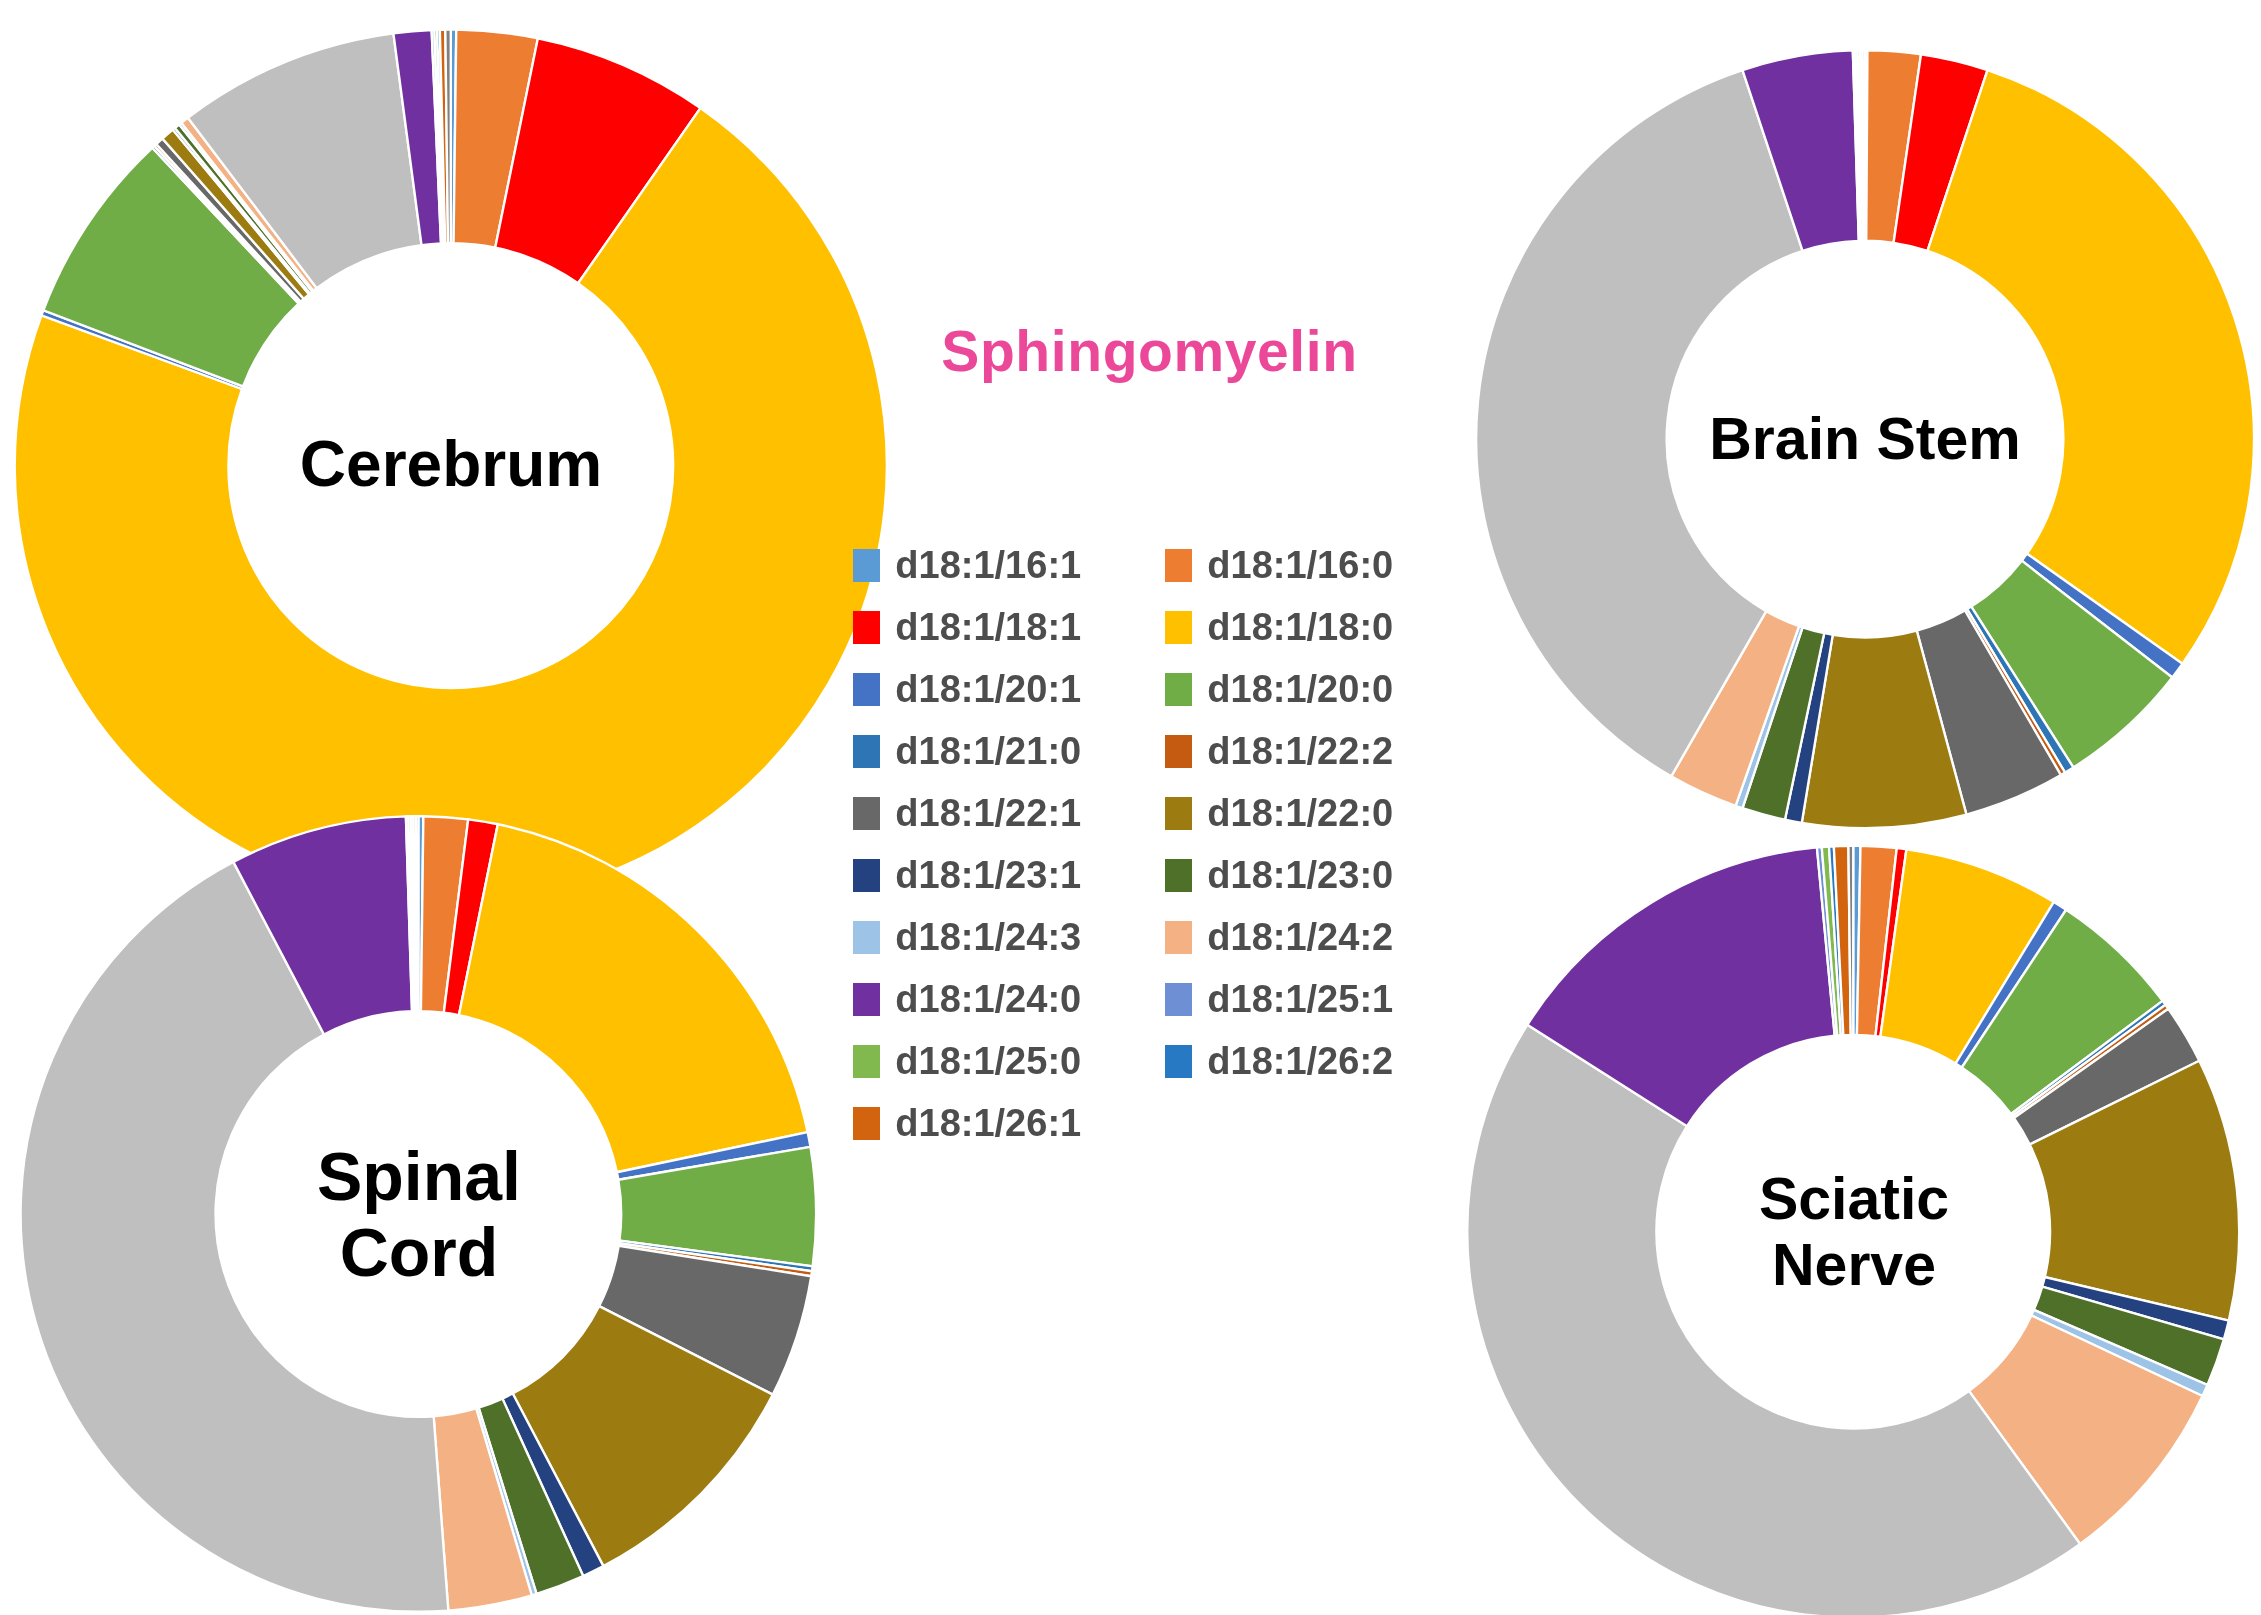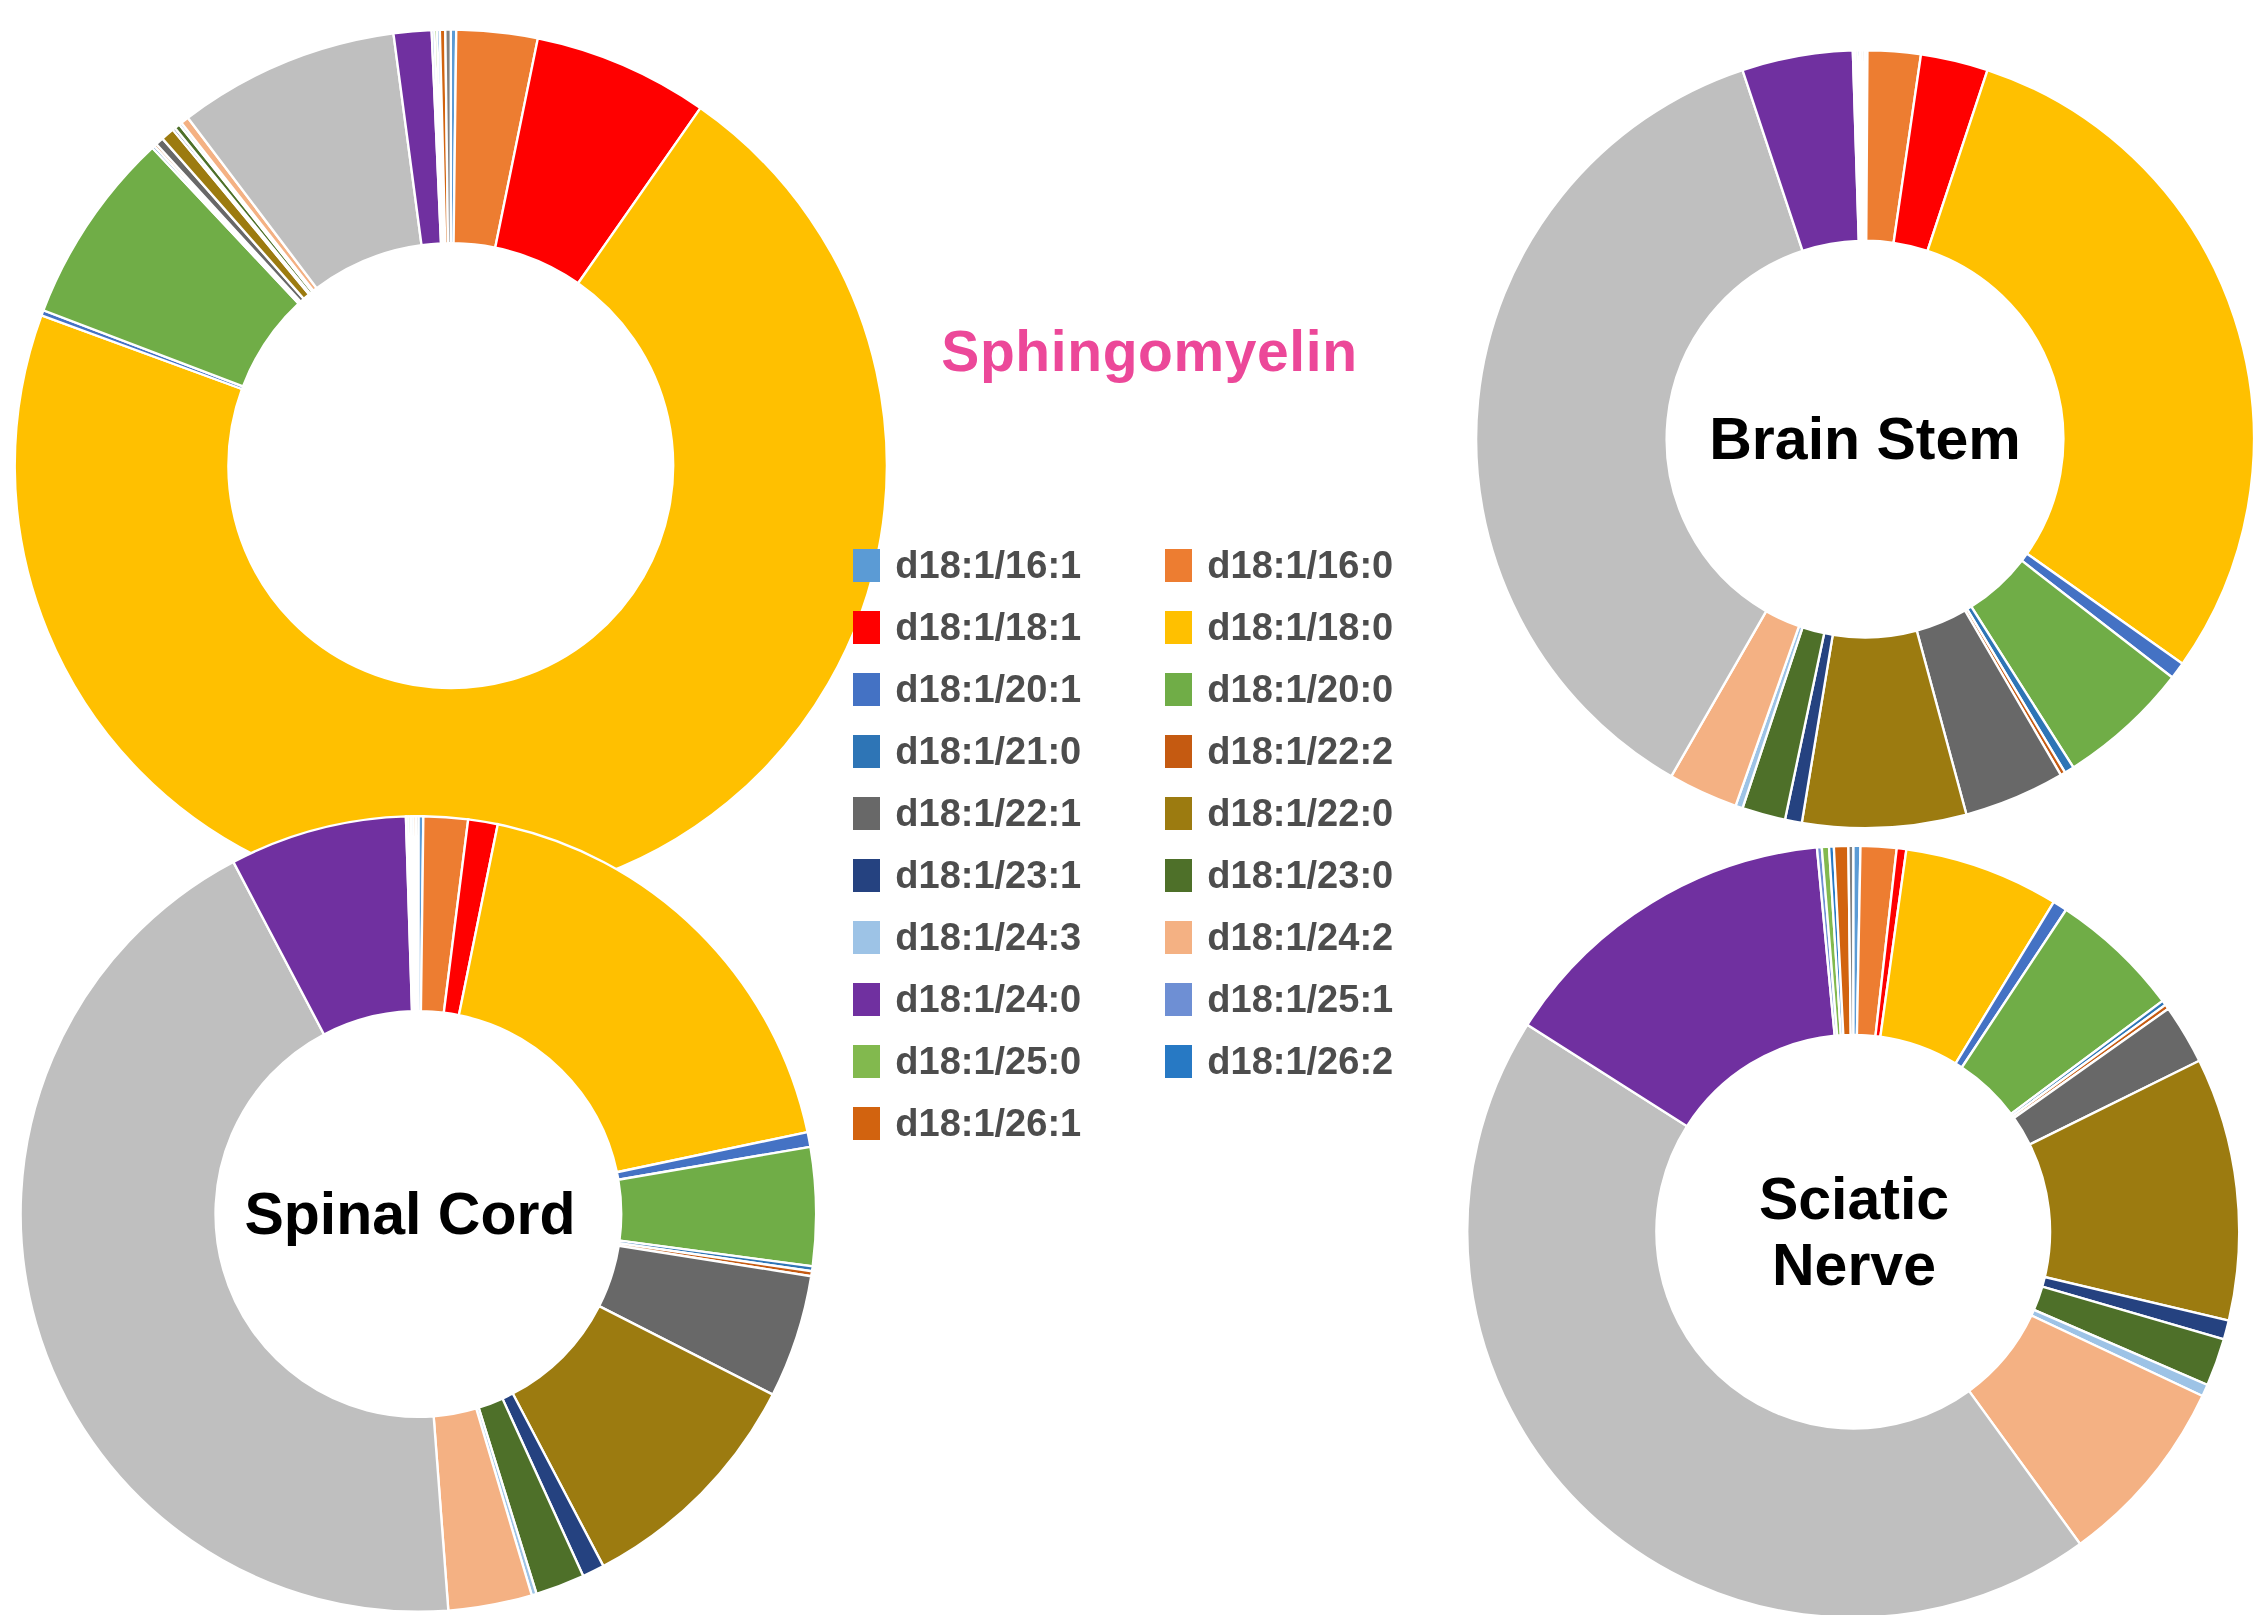--- a/index.html
+++ b/index.html
@@ -18,21 +18,21 @@
     align-items: center;
     justify-content: center;
     text-align: center;
     color: #000000;
     line-height: 1.12;
     font-weight: bold;
     pointer-events: none;
   }
   #organ-label-0 { left: 274px;  top: 365px;  width: 354px; height: 200px; font-size: 64px; }
   #organ-label-1 { left: 1688px; top: 339px;  width: 354px; height: 200px; font-size: 59px; }
-  #organ-label-2 { left: 233px;  top: 1114px; width: 354px; height: 200px; font-size: 59px; text-align: center; }
+  #organ-label-2 { left: 242px;  top: 1114px; width: 354px; height: 200px; font-size: 68px; text-align: center; }
   #organ-label-3 { left: 1677px; top: 1132px; width: 354px; height: 200px; font-size: 59px; }
   .legend-title {
     position: absolute;
     left: 843px; top: 318px; width: 613px;
     text-align: center;
     font-size: 57px;
     color: #ec4899;
     letter-spacing: 0.6px;
   }
   .legend-grid {
@@ -139,20 +139,21 @@
         <path d="M 3530.00 2619.91 A 655 655 0 0 1 2591.97 1739.03 L 2862.95 1911.01 A 334.05 334.05 0 0 0 3341.35 2360.25 Z" fill="#BFBFBF" stroke="#FFFFFF" stroke-width="4"></path>
         <path d="M 2591.97 1739.03 A 655 655 0 0 1 3083.36 1437.91 L 3113.56 1757.43 A 334.05 334.05 0 0 0 2862.95 1911.01 Z" fill="#7030A0" stroke="#FFFFFF" stroke-width="4"></path>
         <path d="M 3083.36 1437.91 A 655 655 0 0 1 3091.56 1437.18 L 3117.74 1757.06 A 334.05 334.05 0 0 0 3113.56 1757.43 Z" fill="#6E8FD4" stroke="#FFFFFF" stroke-width="4"></path>
         <path d="M 3091.56 1437.18 A 655 655 0 0 1 3103.87 1436.29 L 3124.02 1756.61 A 334.05 334.05 0 0 0 3117.74 1757.06 Z" fill="#82B94E" stroke="#FFFFFF" stroke-width="4"></path>
         <path d="M 3103.87 1436.29 A 655 655 0 0 1 3112.09 1435.83 L 3128.22 1756.37 A 334.05 334.05 0 0 0 3124.02 1756.61 Z" fill="#2779C4" stroke="#FFFFFF" stroke-width="4"></path>
         <path d="M 3112.09 1435.83 A 655 655 0 0 1 3136.77 1435.05 L 3140.80 1755.98 A 334.05 334.05 0 0 0 3128.22 1756.37 Z" fill="#D2630F" stroke="#FFFFFF" stroke-width="4"></path>
         <path d="M 3136.77 1435.05 A 655 655 0 0 1 3145.00 1435.00 L 3145.00 1755.95 A 334.05 334.05 0 0 0 3140.80 1755.98 Z" fill="#808080" stroke="#FFFFFF" stroke-width="4"></path>
       </g>
     </svg>
 
+  <div class="organ-label" id="organ-label-0">Cerebrum</div>
 
   <div class="organ-label" id="organ-label-1">Brain Stem</div>
 
   <div class="organ-label" id="organ-label-2">Spinal Cord</div>
 
   <div class="organ-label" id="organ-label-3">Sciatic Nerve</div>
 
   <div class="legend-title">Sphingomyelin</div>
 
   <div class="legend-grid" id="legend-grid">

